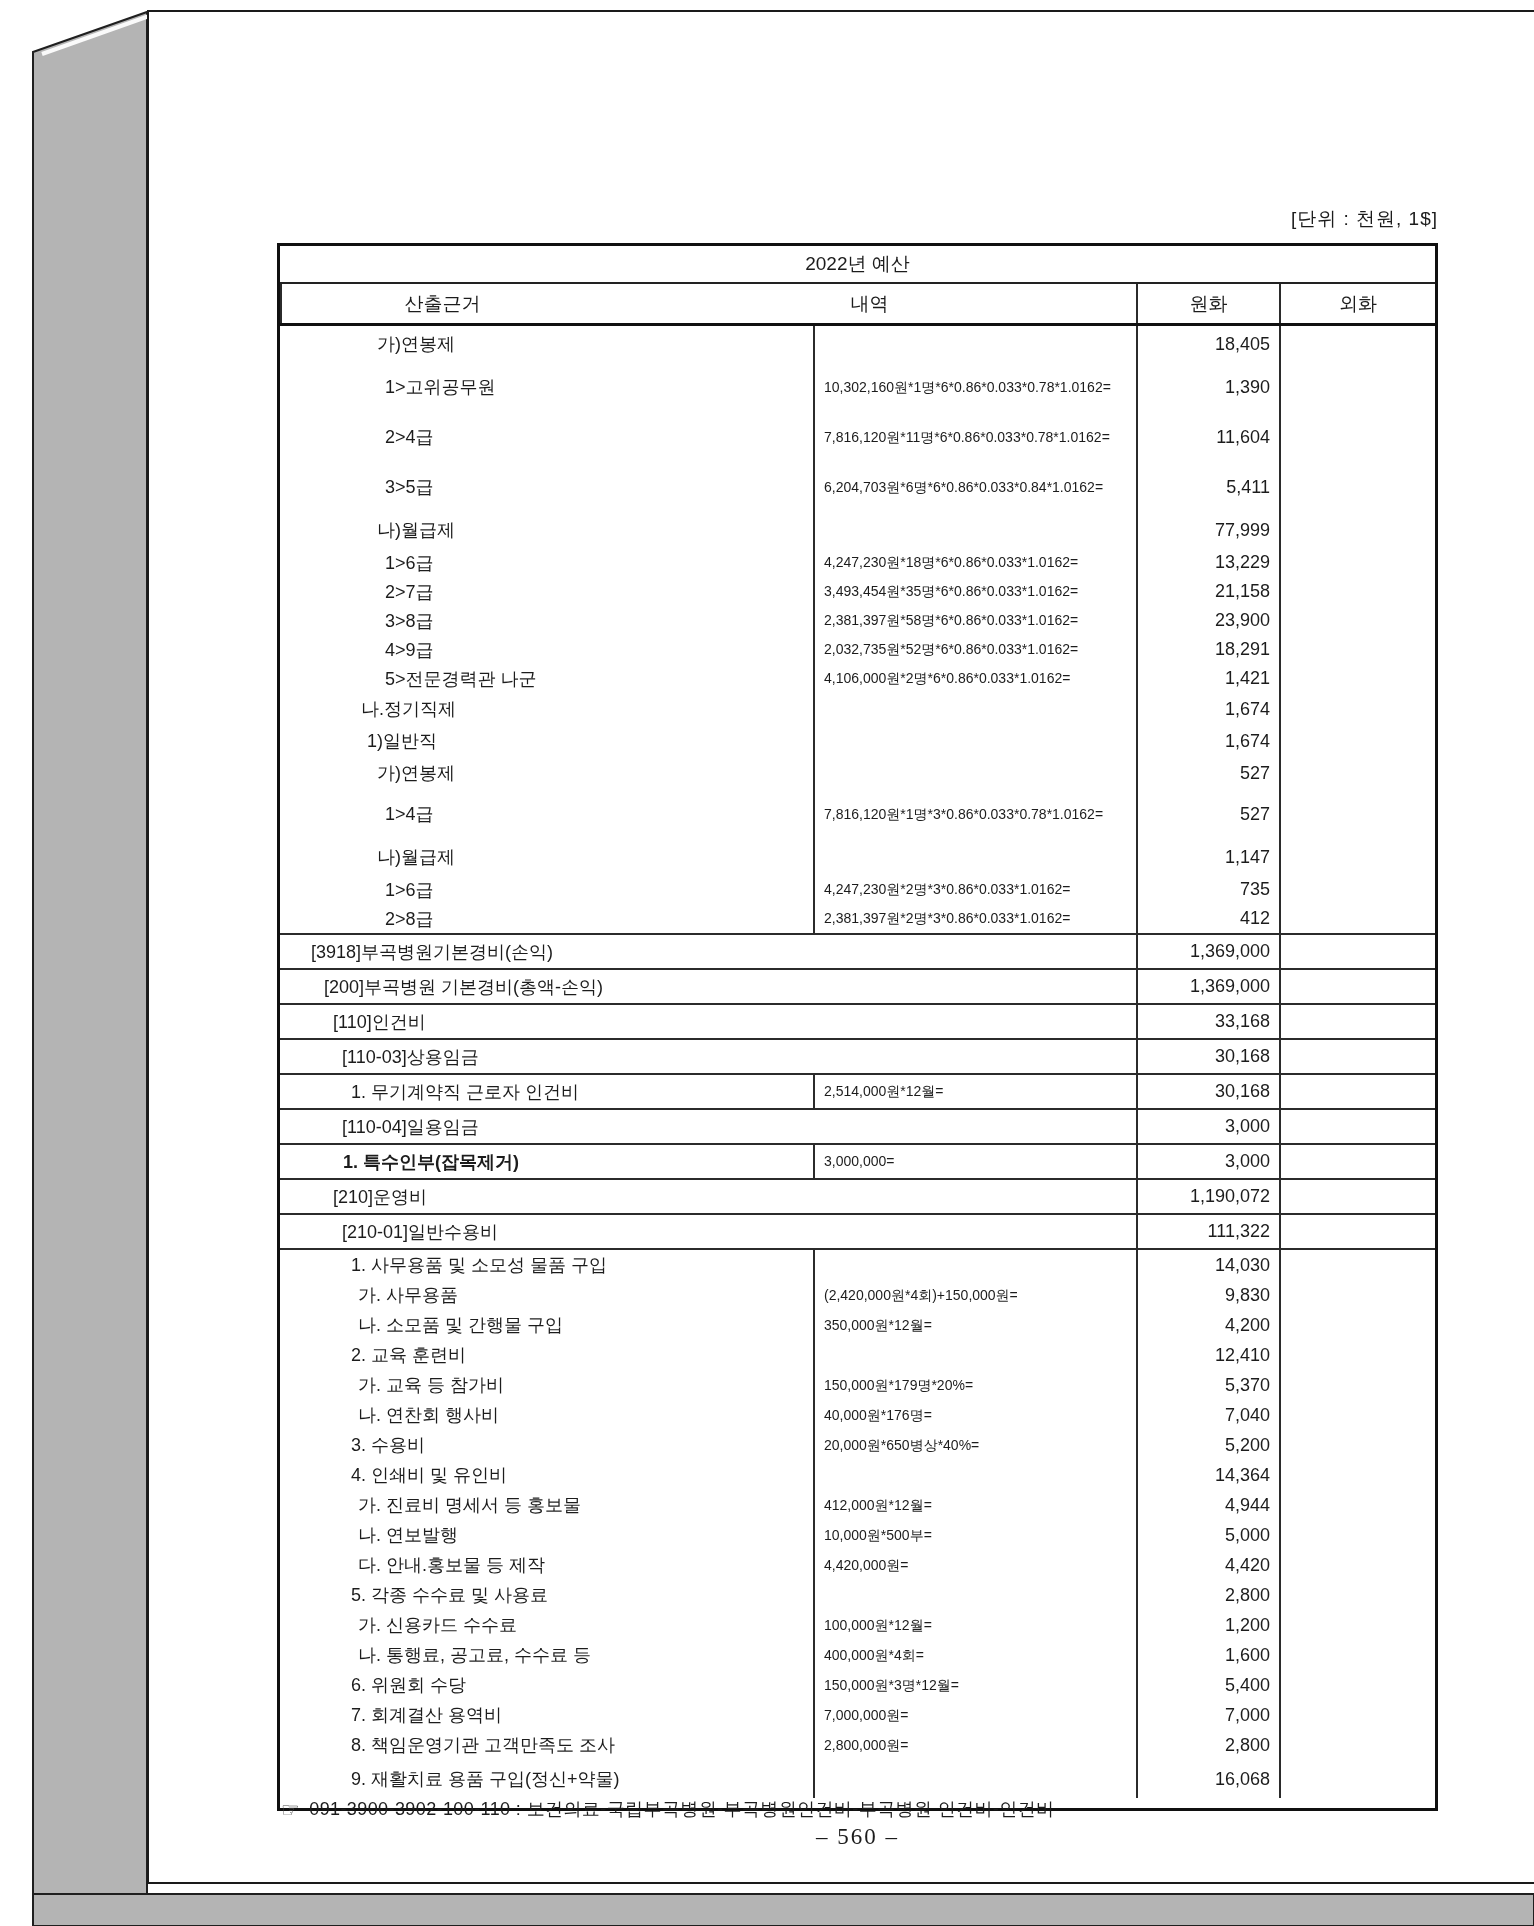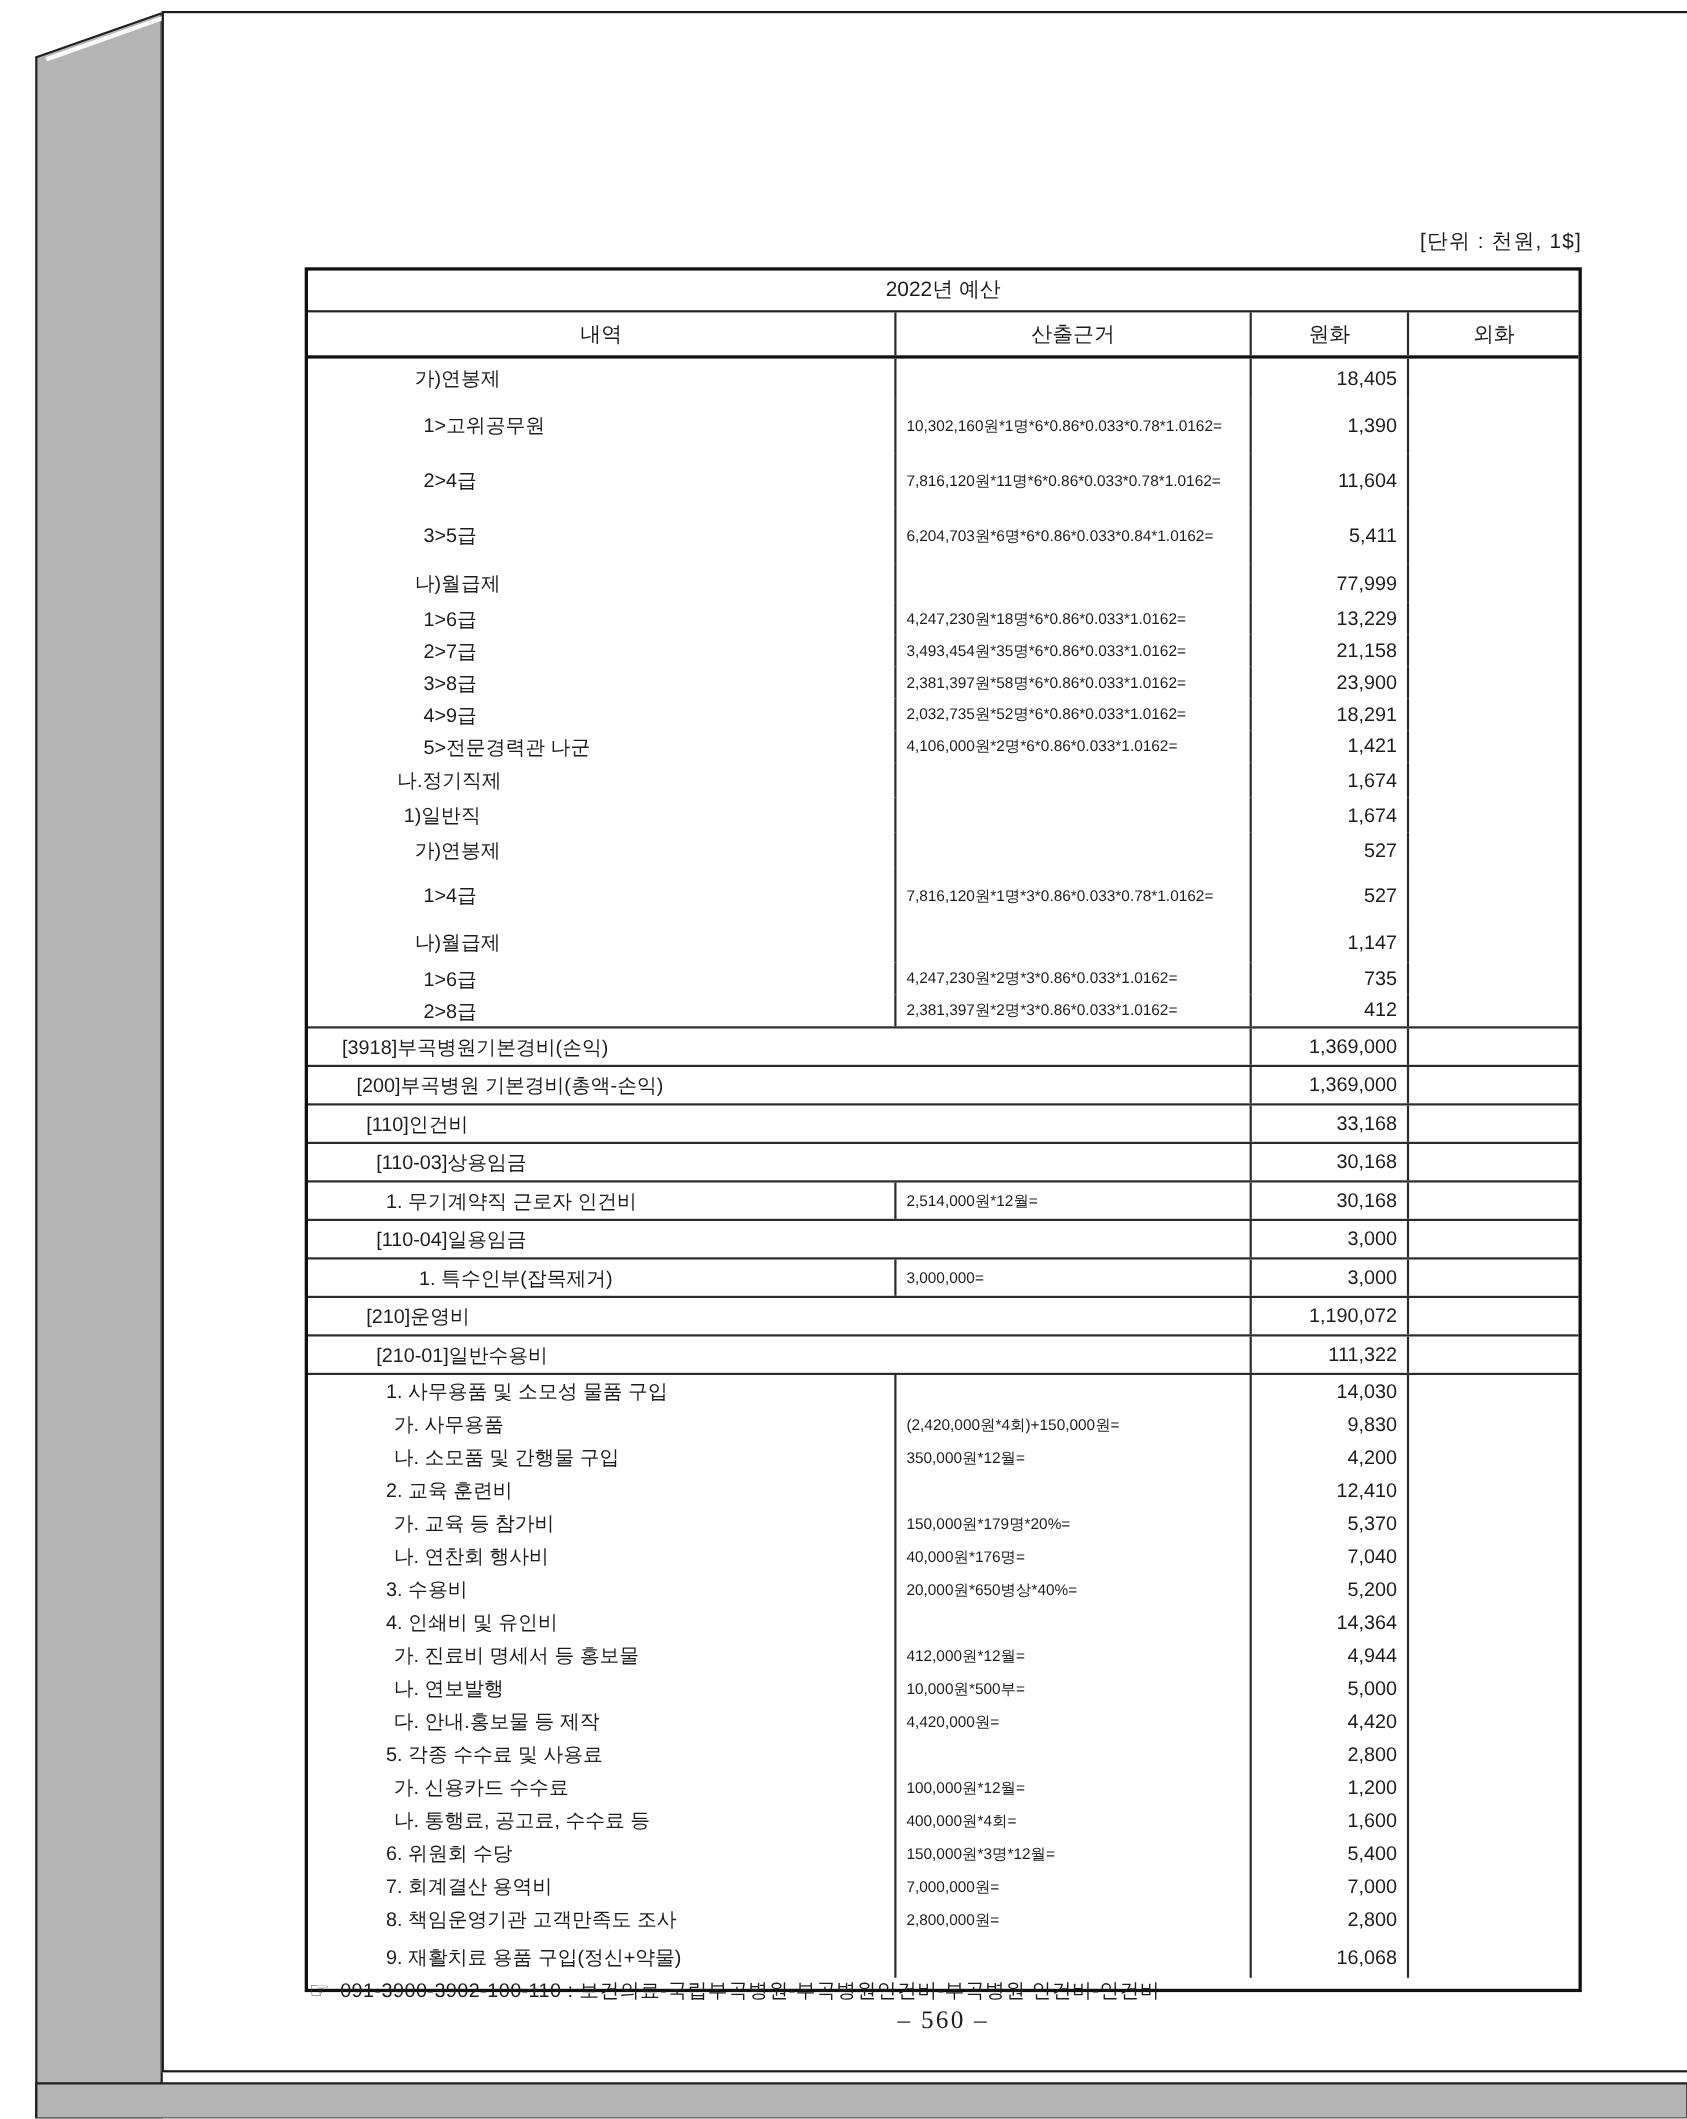--- a/index.html
+++ b/index.html
@@ -71,22 +71,22 @@
 
   <div class="sheet"></div>
 
   <div class="content">
 
     <div class="unit-label">[단위 : 천원, 1$]</div>
 
     <div class="budget-table">
       <div class="t-title">2022년 예산</div>
       <div class="t-head">
+        <div class="hc w2 c2h">산출근거</div>
         <div class="hc w1 c1h">내역</div>
-        <div class="hc w2 c2h">산출근거</div>
         <div class="hc w3 c3h">원화</div>
         <div class="hc w4 c4h">외화</div>
       </div>
       <div id="tbody">
           <div class="section block">
             <div class="row h-md">
               <div class="cell c1" style="padding-left: 97px;">가)연봉제</div>
               <div class="cell c2"></div>
               <div class="cell c3">18,405</div>
               <div class="cell c4"></div>
@@ -214,21 +214,21 @@
               <div class="cell c2">2,514,000원*12월=</div>
               <div class="cell c3">30,168</div>
               <div class="cell c4"></div>
             </div>
             <div class="row">
               <div class="cell c1 span2" style="padding-left: 62px;">[110-04]일용임금</div>
               <div class="cell c3">3,000</div>
               <div class="cell c4"></div>
             </div>
             <div class="row">
-              <div class="cell c1" style="padding-left: 101px;">1. 특수인부(잡목제거)</div>
+              <div class="cell c1" style="padding-left: 63px; font-weight: bold;">1. 특수인부(잡목제거)</div>
               <div class="cell c2">3,000,000=</div>
               <div class="cell c3">3,000</div>
               <div class="cell c4"></div>
             </div>
             <div class="row">
               <div class="cell c1 span2" style="padding-left: 53px;">[210]운영비</div>
               <div class="cell c3">1,190,072</div>
               <div class="cell c4"></div>
             </div>
             <div class="row">

